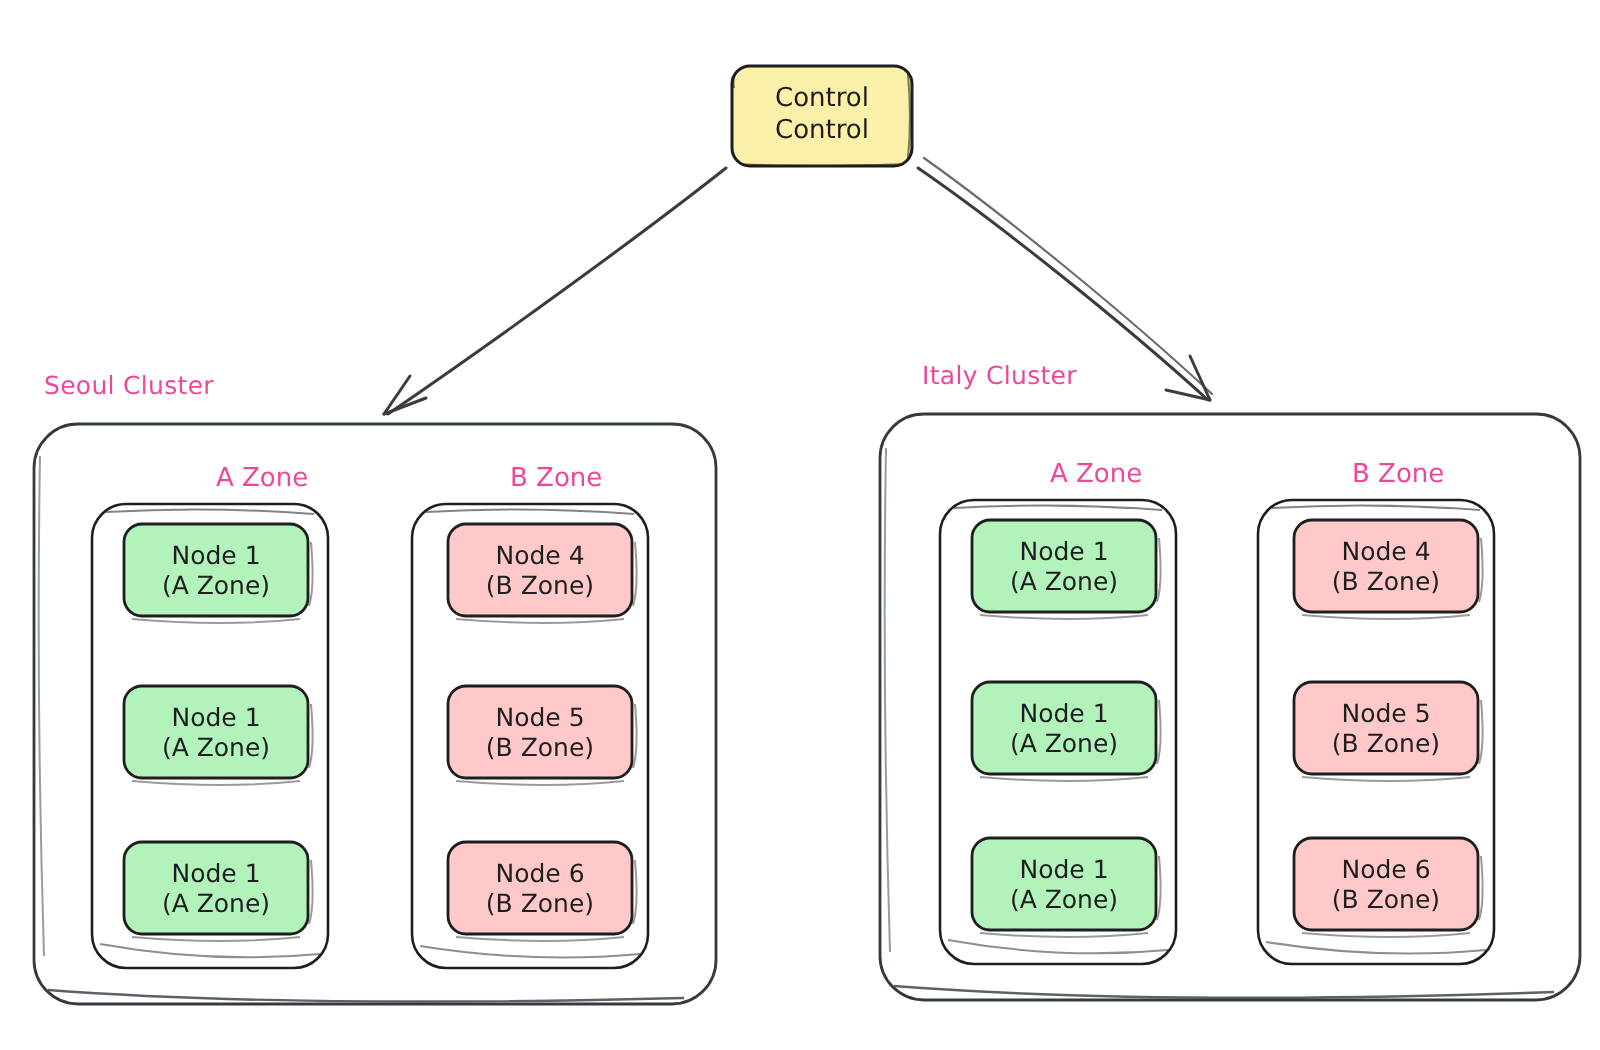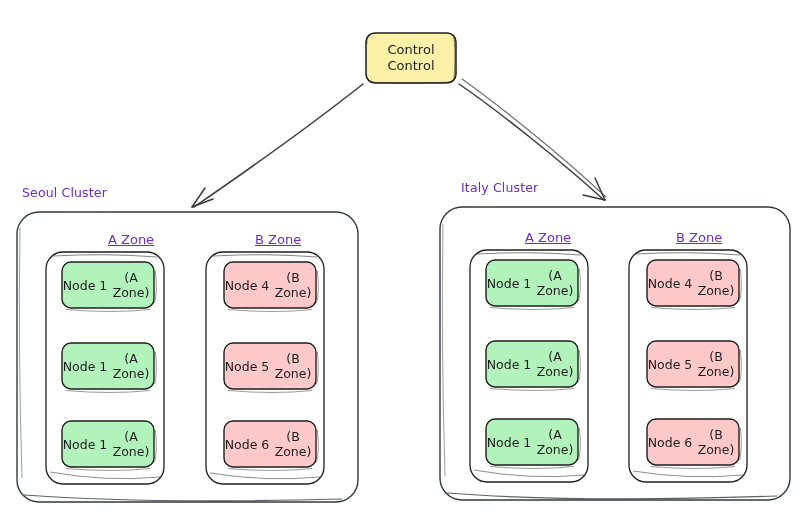--- a/index.html
+++ b/index.html
@@ -22,58 +22,57 @@
     left: 0;
     top: 0;
     width: 800px;
     height: 525px;
   }
 
   
   .lbl {
     position: absolute;
     white-space: nowrap;
-    color: #6d28d9;
+    color: #ec4899;
     line-height: 1.18;
     pointer-events: none;
   }
 
   .cluster-title {
     font-size: 12.5px;
     letter-spacing: 0.15px;
   }
 
   .zone-title {
     font-size: 13px;
     text-align: center;
-    text-decoration: underline;
   }
 
   .node-text {
     font-size: 12.5px;
     text-align: center;
     width: 100%;
   }
 
   .node-label {
-    position: absolute;
-    display: flex;
-    flex-direction: row;
-    align-items: center;
-    justify-content: center;
-    text-align: center;
-  }
-
-  .server-label {
     position: absolute;
     display: flex;
     flex-direction: column;
     align-items: center;
     justify-content: center;
     text-align: center;
+  }
+
+  .server-label {
+    position: absolute;
+    display: flex;
+    flex-direction: column;
+    align-items: center;
+    justify-content: center;
+    text-align: center;
     font-size: 13px;
     line-height: 1.25;
   }
 </style>
 </head>
 <body>
 
 <svg id="canvas" viewBox="0 0 800 525" xmlns="http://www.w3.org/2000/svg">
 
   <g>

